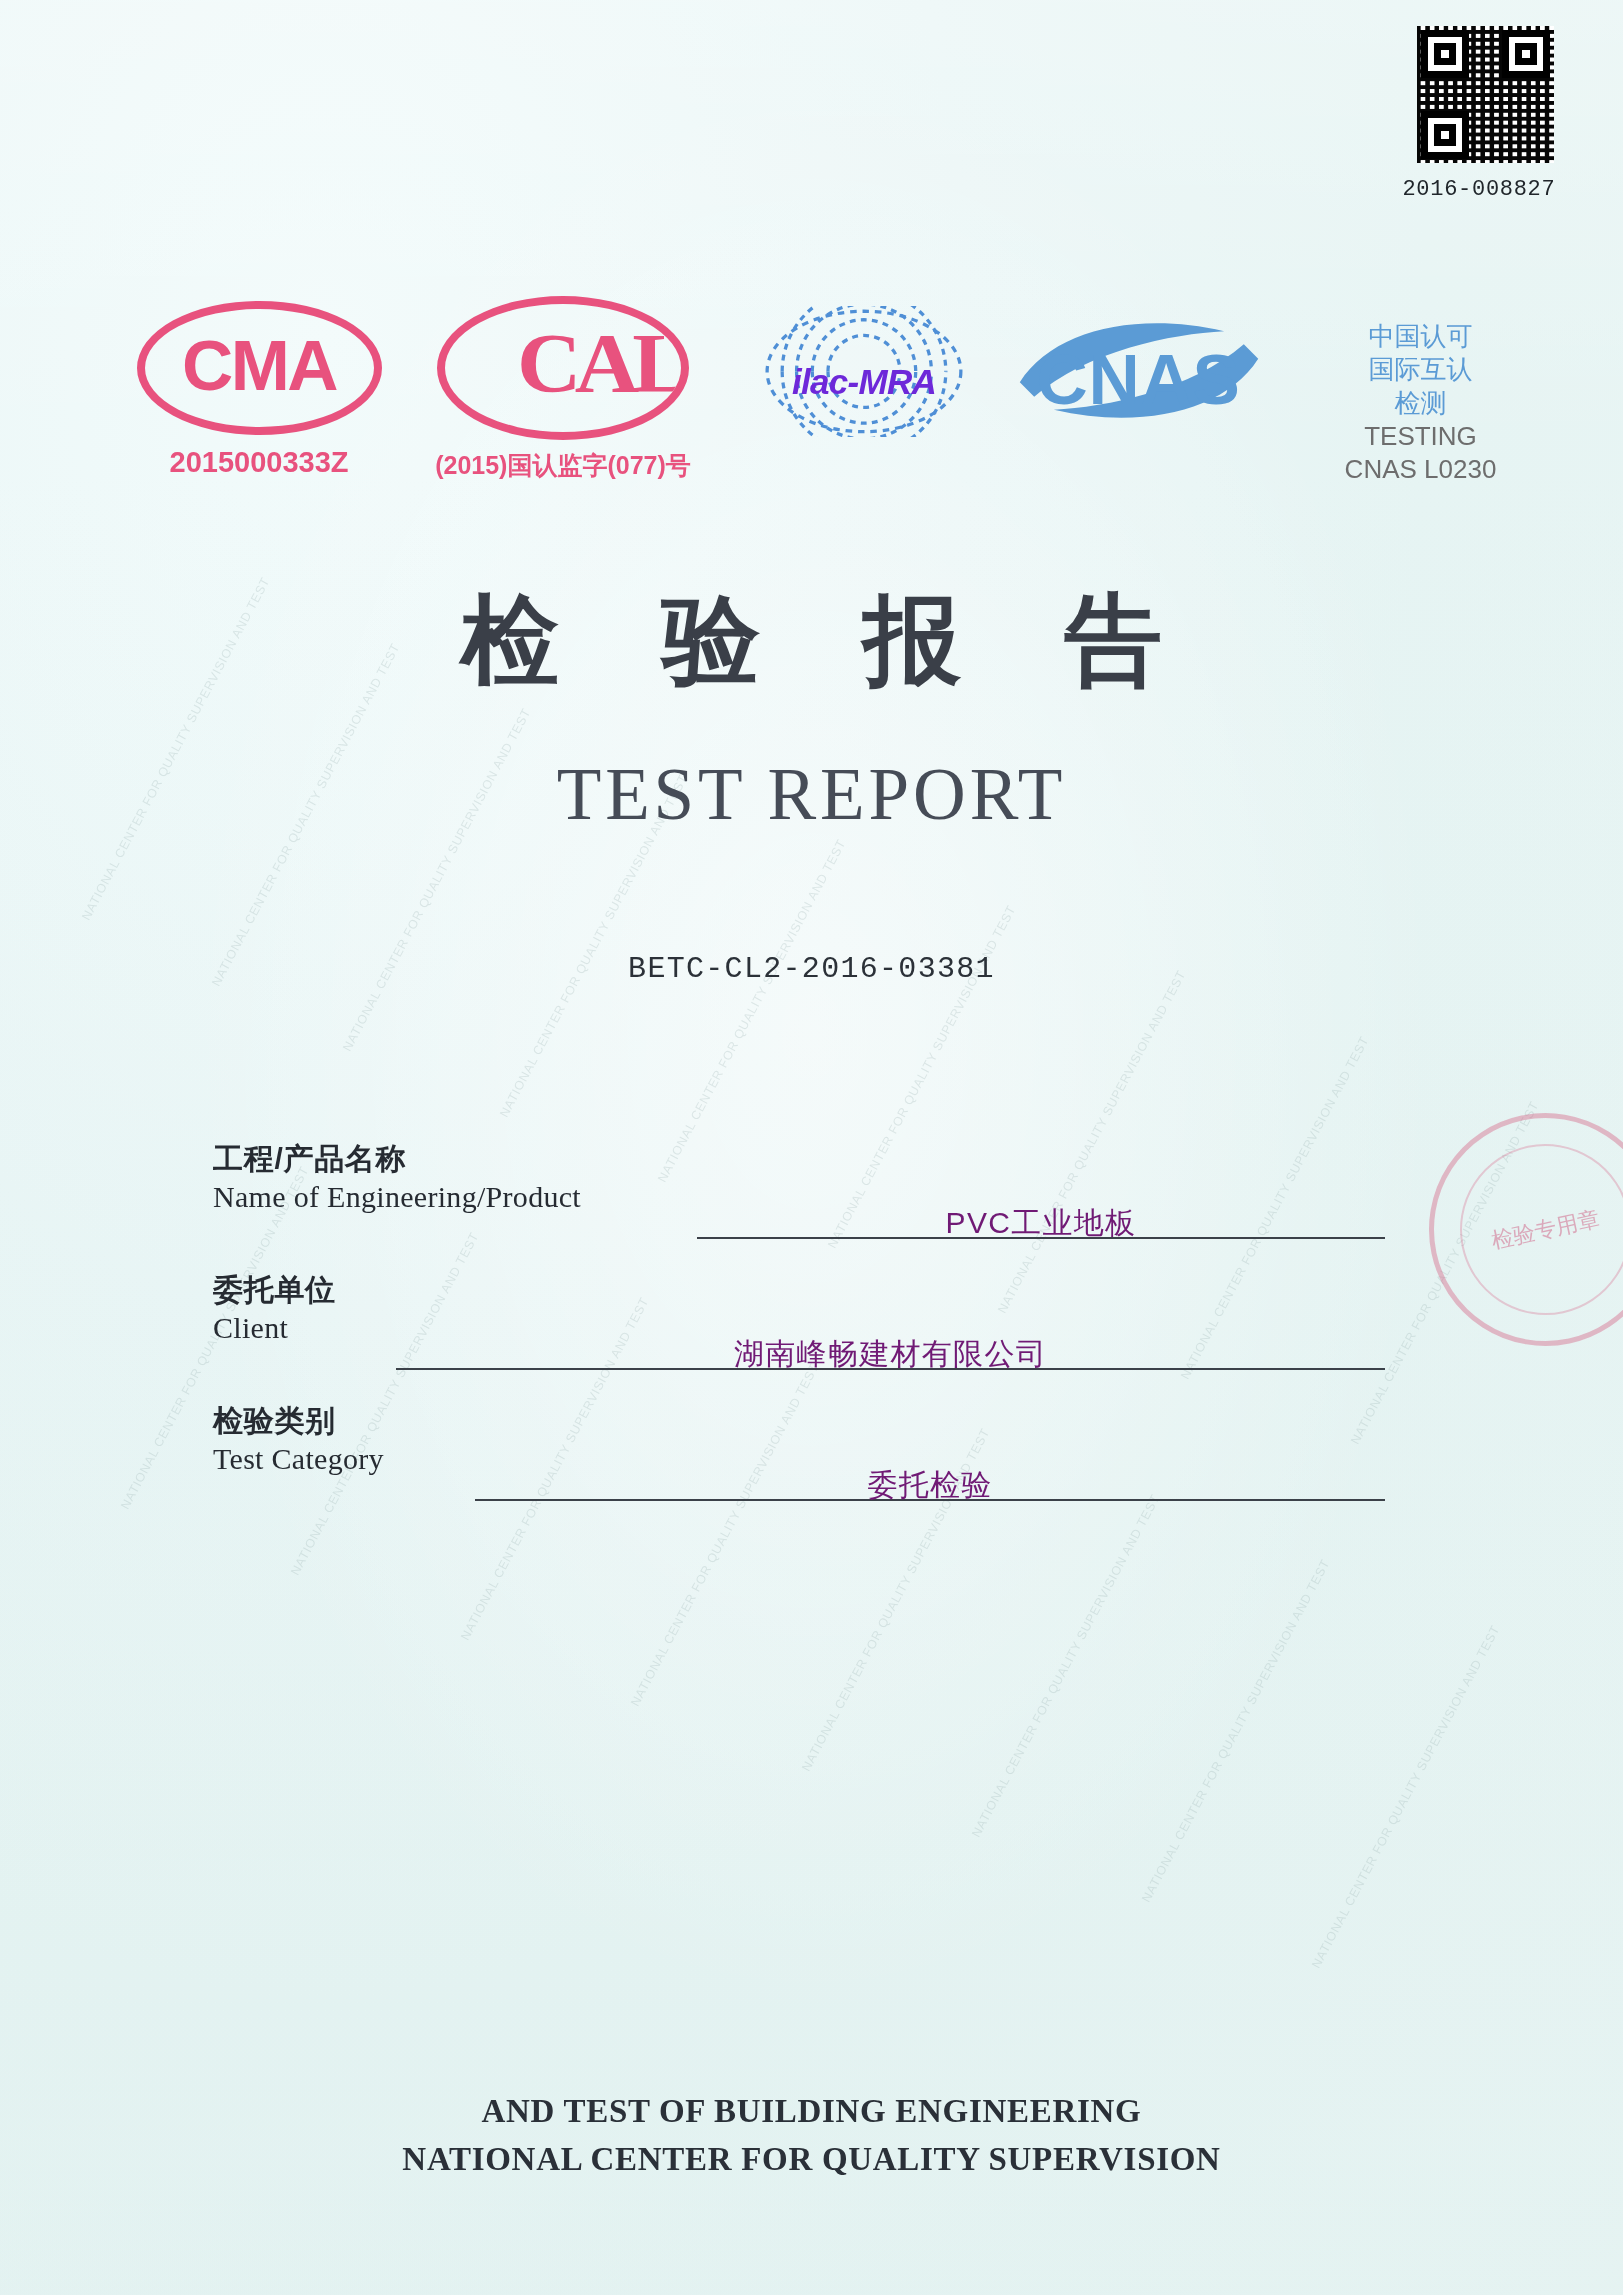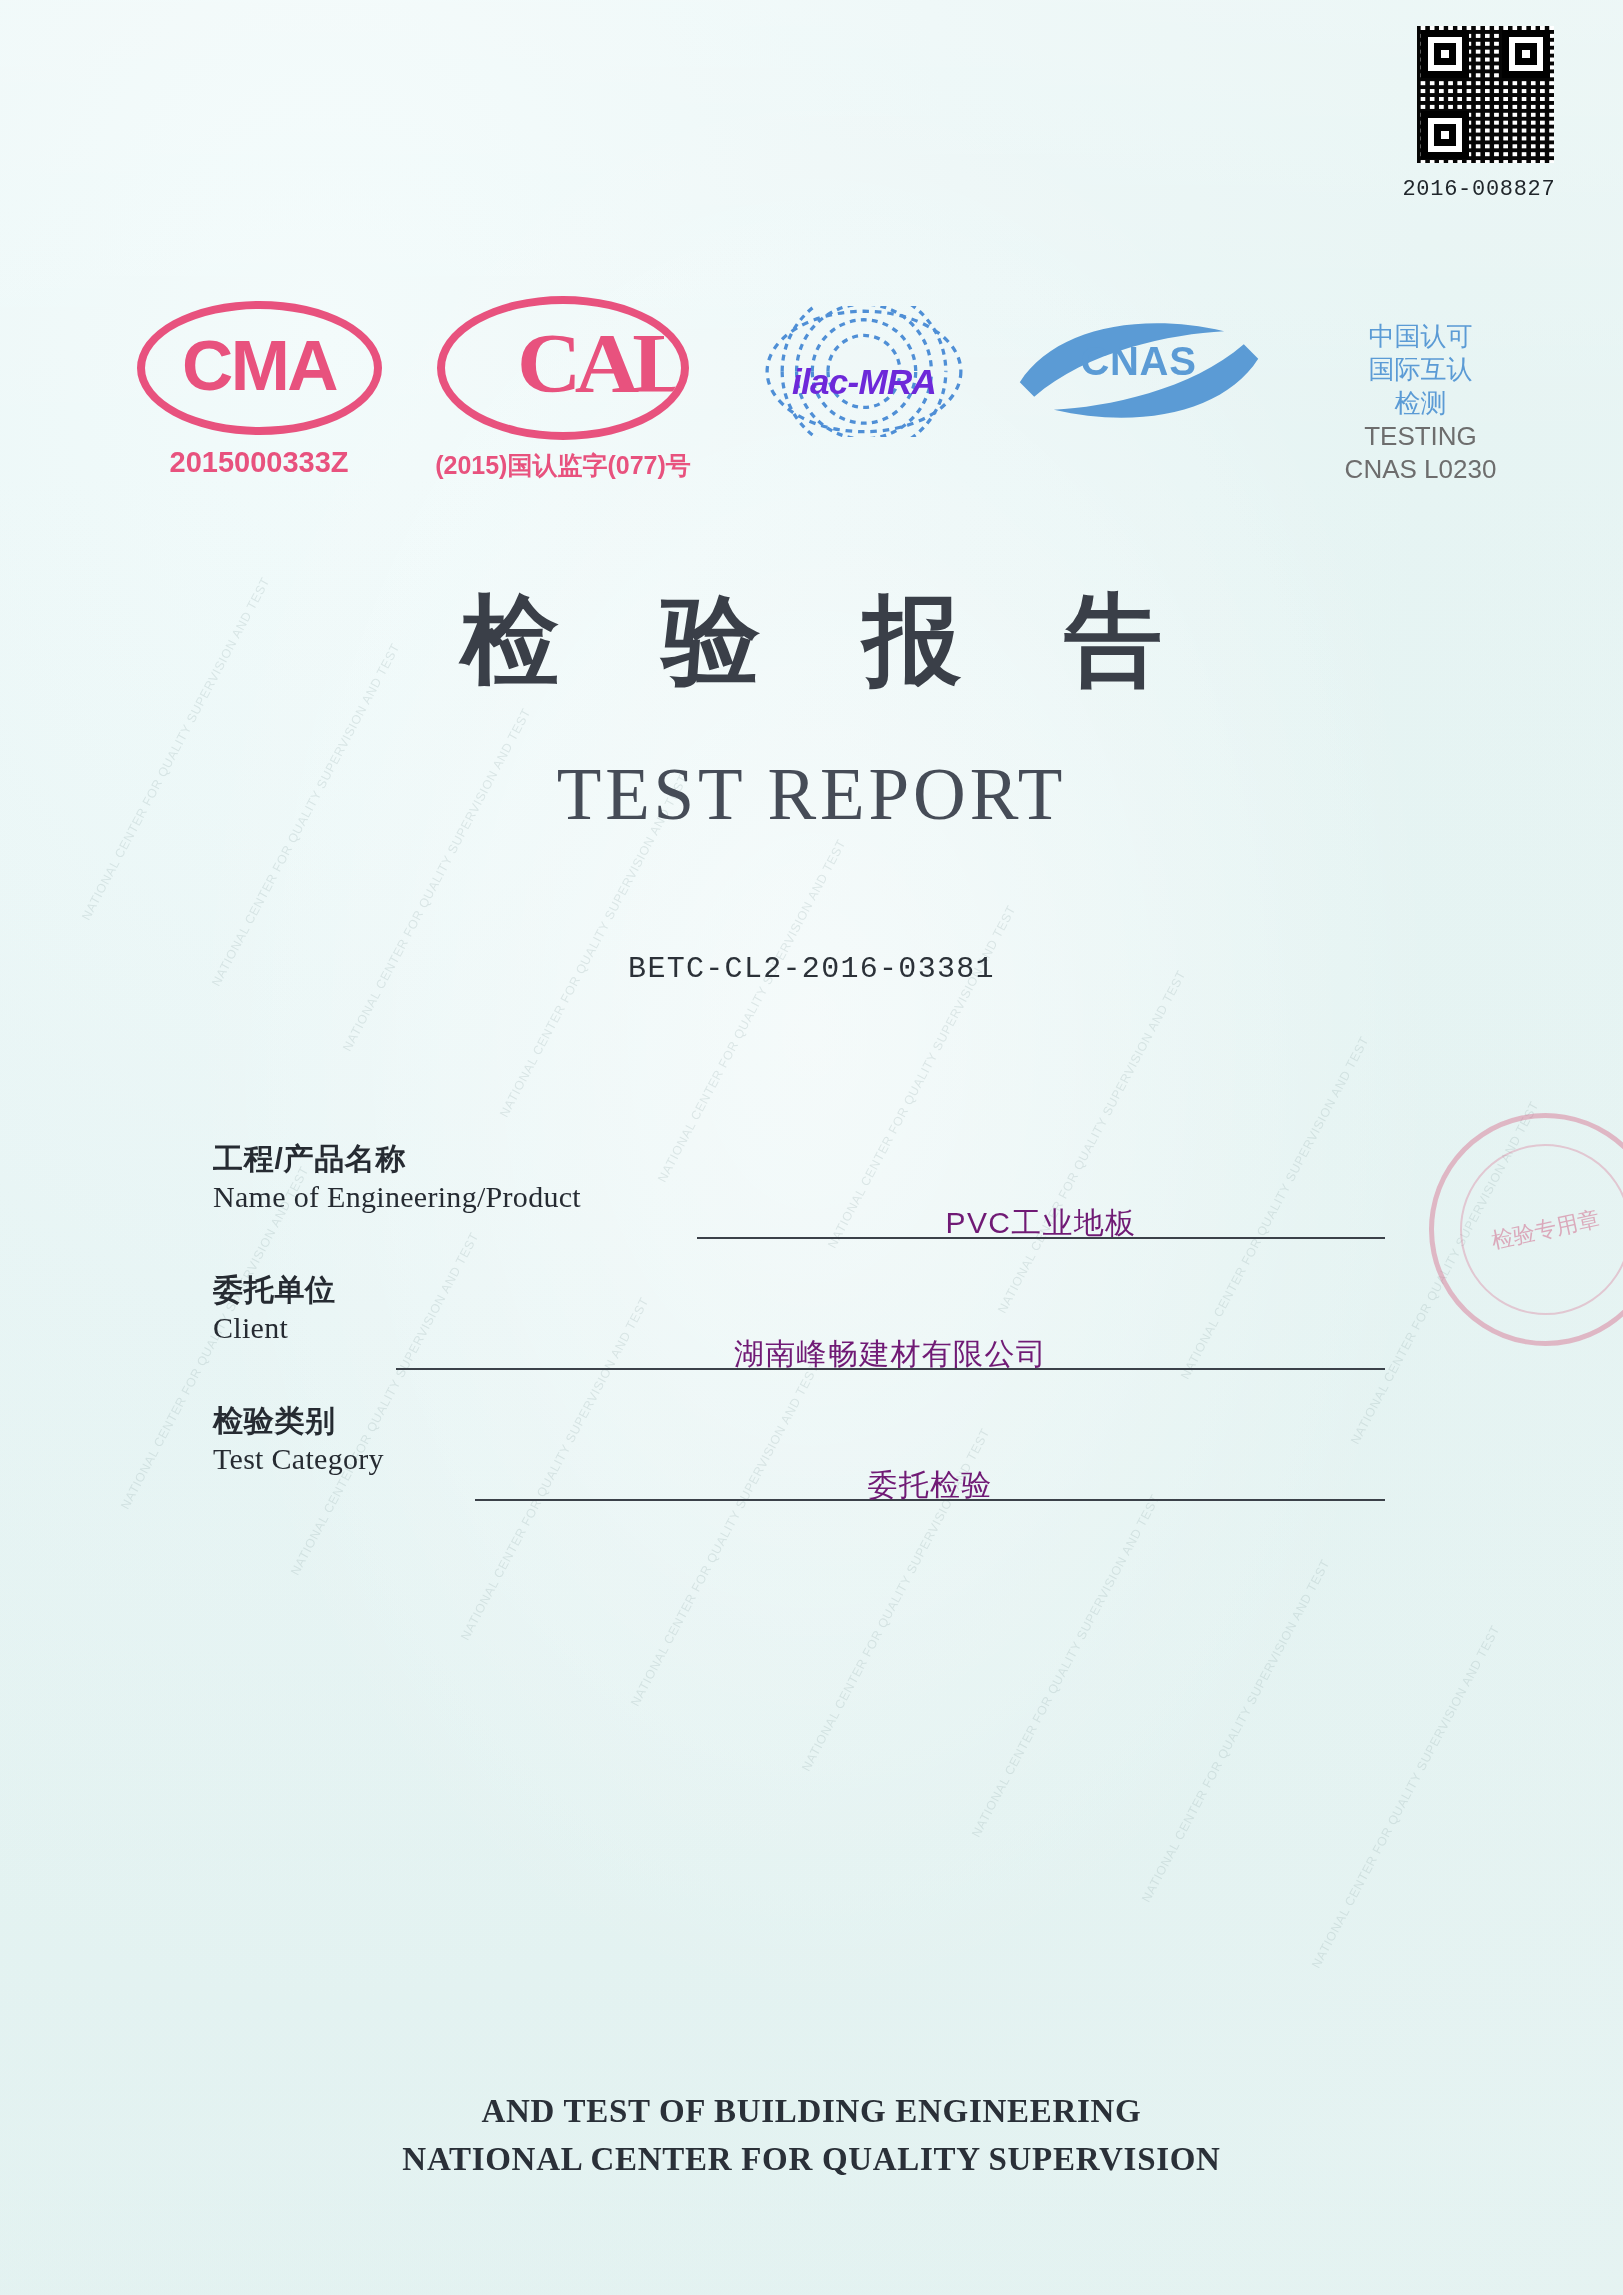--- a/index.html
+++ b/index.html
@@ -176,21 +176,21 @@
     width: 262px;
     height: 131px;
     margin: 0 auto;
     position: relative;
   }
   .cnas-text {
     position: absolute;
     left: 0; right: 0; top: 34px;
     font-family: "Liberation Sans", sans-serif;
     font-weight: 700;
-    font-size: 40px;
+    font-size: 71px;
     color: #5b9bd5;
     letter-spacing: 0.7px;
   }
   
   .mark-cnas-info {
     left: 1280px;
     top: 32px;
     width: 281px;
     text-align: center;
     font-family: "Liberation Sans", sans-serif;

